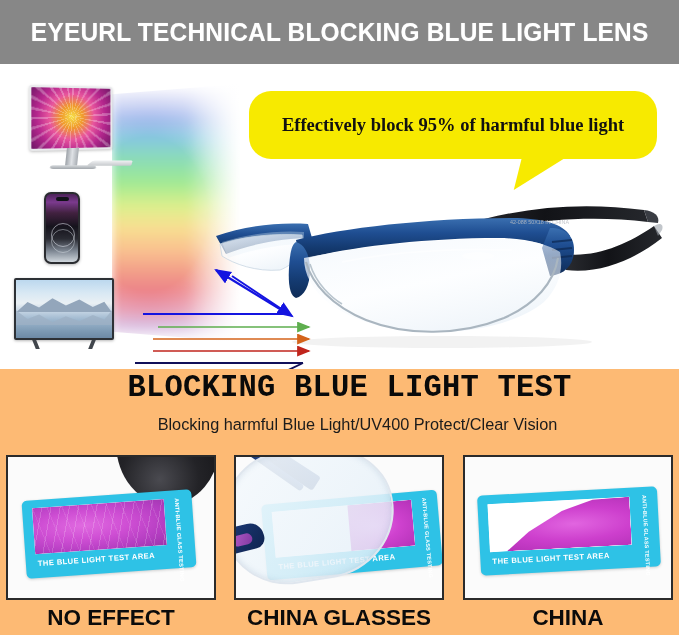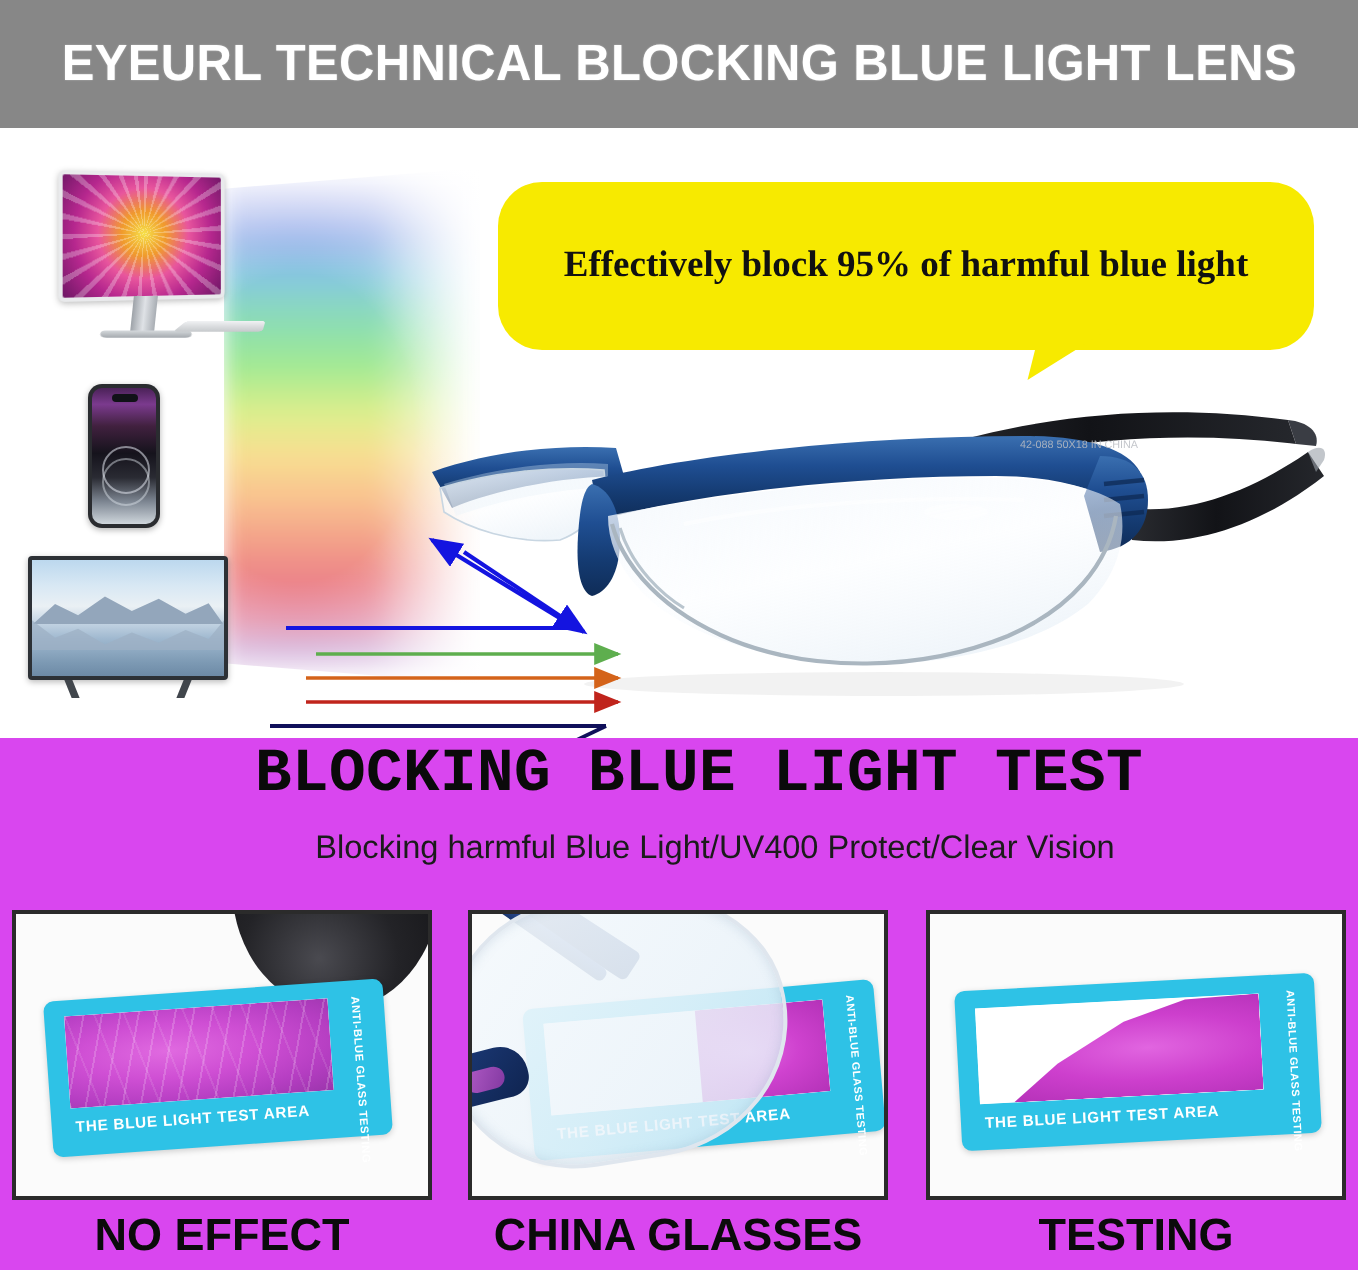--- a/index.html
+++ b/index.html
@@ -3,21 +3,21 @@
 <meta charset="utf-8">
 <style>
   html,body{margin:0;padding:0;}
   body{
     width:679px;height:635px;
     background:#ffffff;
     font-family:"Liberation Sans", sans-serif;
     overflow:hidden;
     position:relative;
   }
-  #page{position:relative;width:679px;height:635px;background:#d946ef;overflow:hidden;}
+  #page{position:relative;width:679px;height:635px;background:#fdba74;overflow:hidden;}
 
   
   .header-bar{
     position:absolute;left:0;top:0;width:679px;height:64px;
     background:#878787;
     display:flex;align-items:center;justify-content:center;
   }
   .header-title{
     color:#ffffff;
     font-family:"Liberation Sans", sans-serif;
@@ -171,21 +171,21 @@
     position:absolute;left:18px;top:62px;width:64px;height:9px;
   }
   .tv-stand:before,.tv-stand:after{
     content:"";position:absolute;top:0;width:4px;height:9px;background:#41464c;
   }
   .tv-stand:before{left:2px;transform:skewX(22deg);}
   .tv-stand:after{right:2px;transform:skewX(-22deg);}
 
   
   .bubble{
-    position:absolute;left:249px;top:27px;width:408px;height:84px;
+    position:absolute;left:249px;top:27px;width:408px;height:68px;
     background:#f7ea00;border-radius:22px;
     display:flex;flex-direction:column;align-items:center;justify-content:center;
   }
   .bubble-line{
     color:#111111;
     font-family:"Liberation Serif", serif;
     font-weight:bold;
     font-size:18.5px;
     line-height:1.42;
     white-space:nowrap;
@@ -494,16 +494,16 @@
             <div style="position:absolute;inset:0;background:#ffffff;"></div>
             <div style="position:absolute;inset:0;
                         background:radial-gradient(ellipse at 60% 50%,#e165e0 0%,#cd3fcd 48%,#b02fb4 100%);
                         clip-path:polygon(100% 0%,100% 100%,12% 100%,28% 62%,52% 22%,74% 2%);"></div>
           </div>
           <div class="card-label" style="left:12px;top:62px;font-size:7.6px;letter-spacing:.4px;">THE BLUE LIGHT TEST AREA</div>
           <div class="card-vert" style="left:170px;top:8px;font-size:5.4px;letter-spacing:.3px;transform:rotate(90deg);">ANTI-BLUE GLASS TESTING</div>
         </div>
       </div>
     </div>
-    <div class="panel-caption c3">TESTING</div>
+    <div class="panel-caption c3">CHINA</div>
 
   </div>
 </div>
 
 </body></html>

